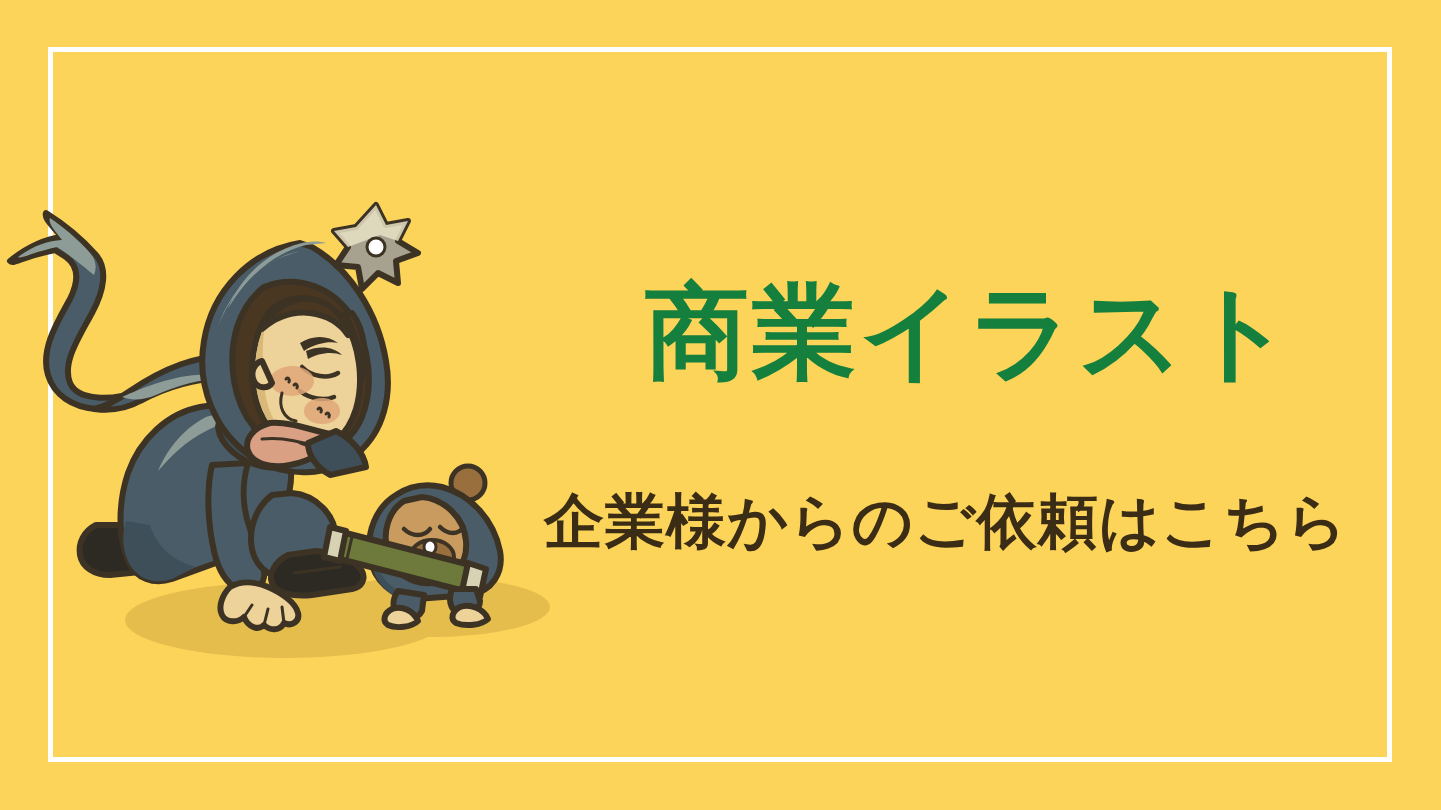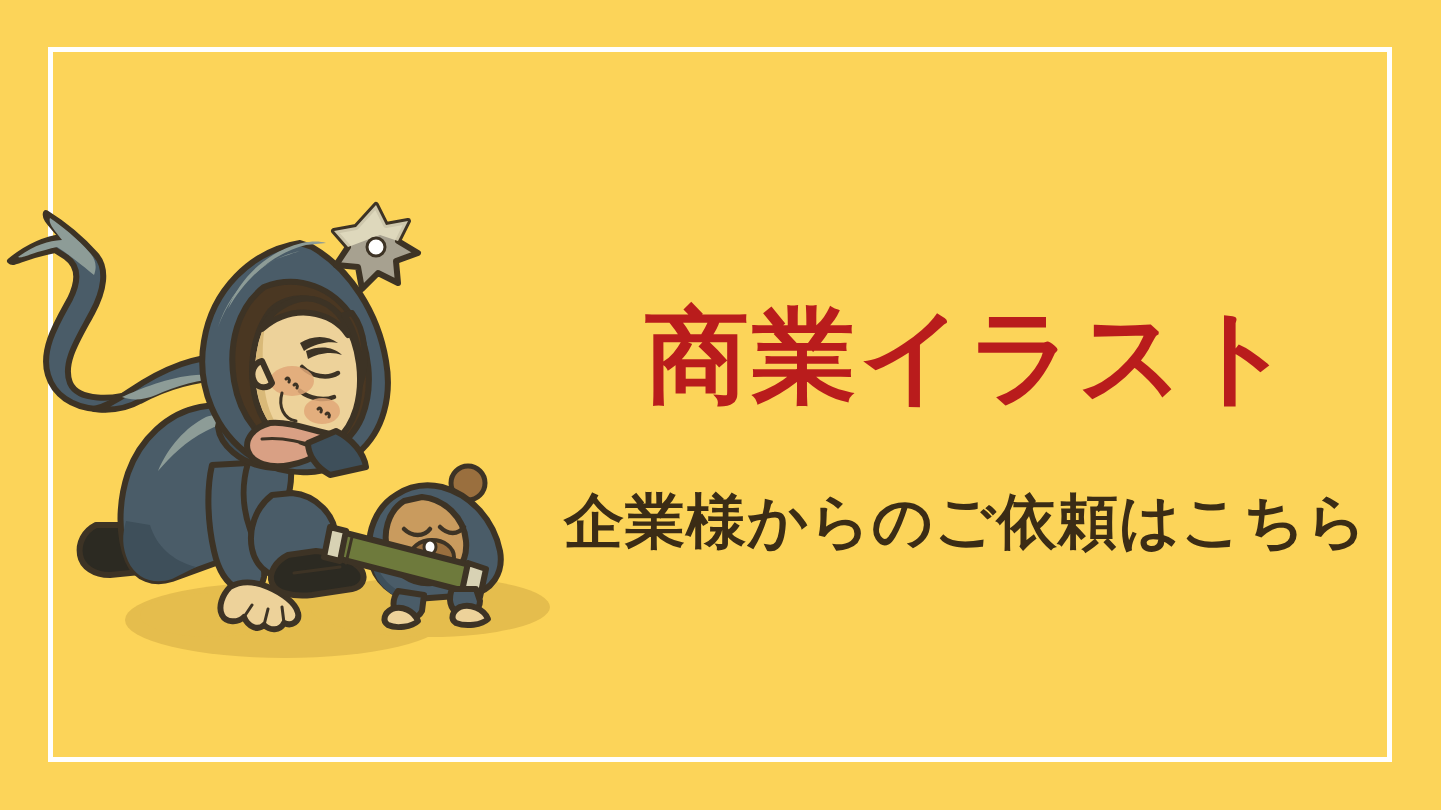--- a/index.html
+++ b/index.html
@@ -23,31 +23,31 @@
     border:5px solid #FFFFFF;
   }
   
   #text-block{
     position:absolute;
     left:540px; top:270px;
     width:820px; height:320px;
   }
   #title{
     position:absolute;
-    left:105px; top:32px;
+    left:105px; top:8px;
     font-size:104px;
     font-weight:700;
     letter-spacing:3px;
-    color:#b91c1c;
+    color:#15803d;
     line-height:1.05;
     white-space:nowrap;
   }
   #subtitle{
     position:absolute;
-    left:24px; top:218px;
+    left:4px; top:218px;
     font-size:60px;
     font-weight:700;
     letter-spacing:1px;
     color:#3B2C15;
     line-height:1.1;
     white-space:nowrap;
   }
   
   #illustration{
     position:absolute;

